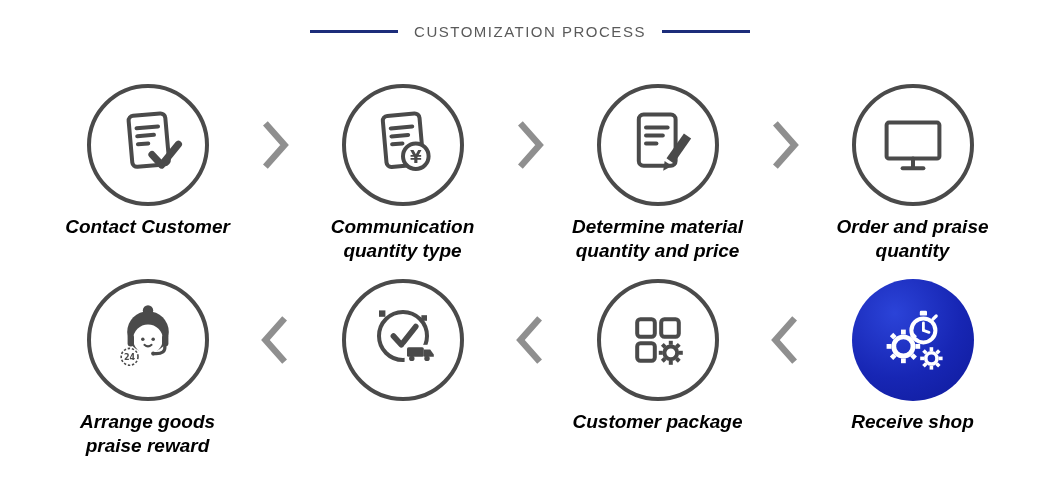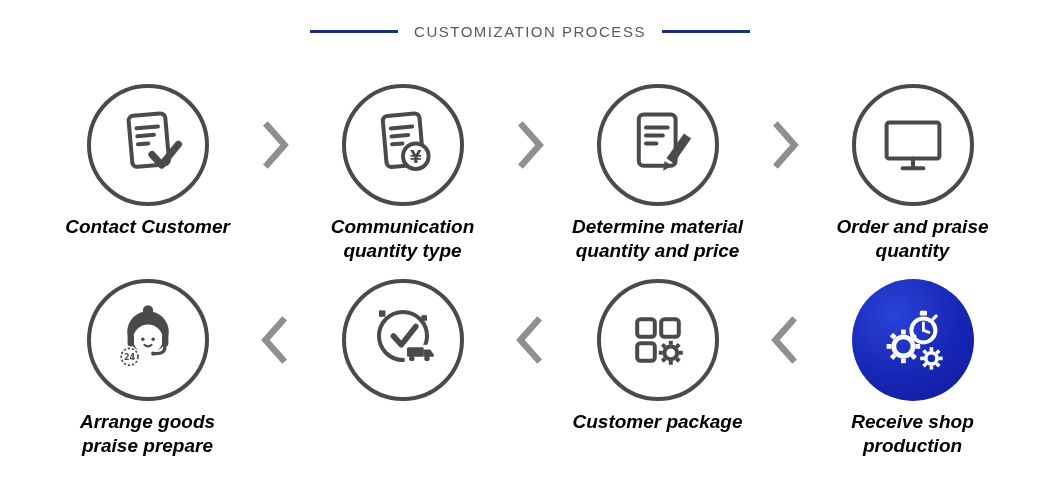--- a/index.html
+++ b/index.html
@@ -147,21 +147,21 @@
           <circle class="fillg" cx="56.5" cy="67" r="2.6"></circle>
           <circle class="fillg" cx="43.5" cy="49" r="2.2"></circle>
           <circle class="fillg" cx="56.5" cy="49" r="2.2"></circle>
           <path d="M45.5 56 Q50 60 54.5 56" fill="none" stroke="#4a4a4a" stroke-width="2.5" stroke-linecap="round"></path>
           <circle cx="27" cy="71" r="10.5" fill="#ffffff" stroke="#4a4a4a" stroke-width="2" stroke-dasharray="3 2.2"></circle>
           <text class="icon-text" x="27" y="75" font-size="10" text-anchor="middle">24</text>
         </svg>
       </div>
       <div class="label">
         <span>Arrange goods</span>
-        <span>praise prepare</span>
+        <span>praise reward</span>
       </div>
     </div>
 
     <div class="arrow">
       <svg viewBox="0 0 40 70">
           <polyline points="32,8 8,35 32,62" fill="none" stroke="#8f8f8f" stroke-width="8"></polyline>
         </svg>
     </div>
 
     <div class="step">
@@ -246,19 +246,18 @@
             <line x1="66.6" y1="79.4" x2="63.1" y2="82.9"></line>
             <line x1="64" y1="73" x2="59" y2="73"></line>
             <line x1="66.6" y1="66.6" x2="63.1" y2="63.1"></line>
             <line x1="73" y1="64" x2="73" y2="59"></line>
             <line x1="79.4" y1="66.6" x2="82.9" y2="63.1"></line>
           </g>
         </svg>
       </div>
       <div class="label">
         <span>Receive shop</span>
-        <span>production</span>
       </div>
     </div>
 
   </div>
 
 </div>
 
 </body></html>

